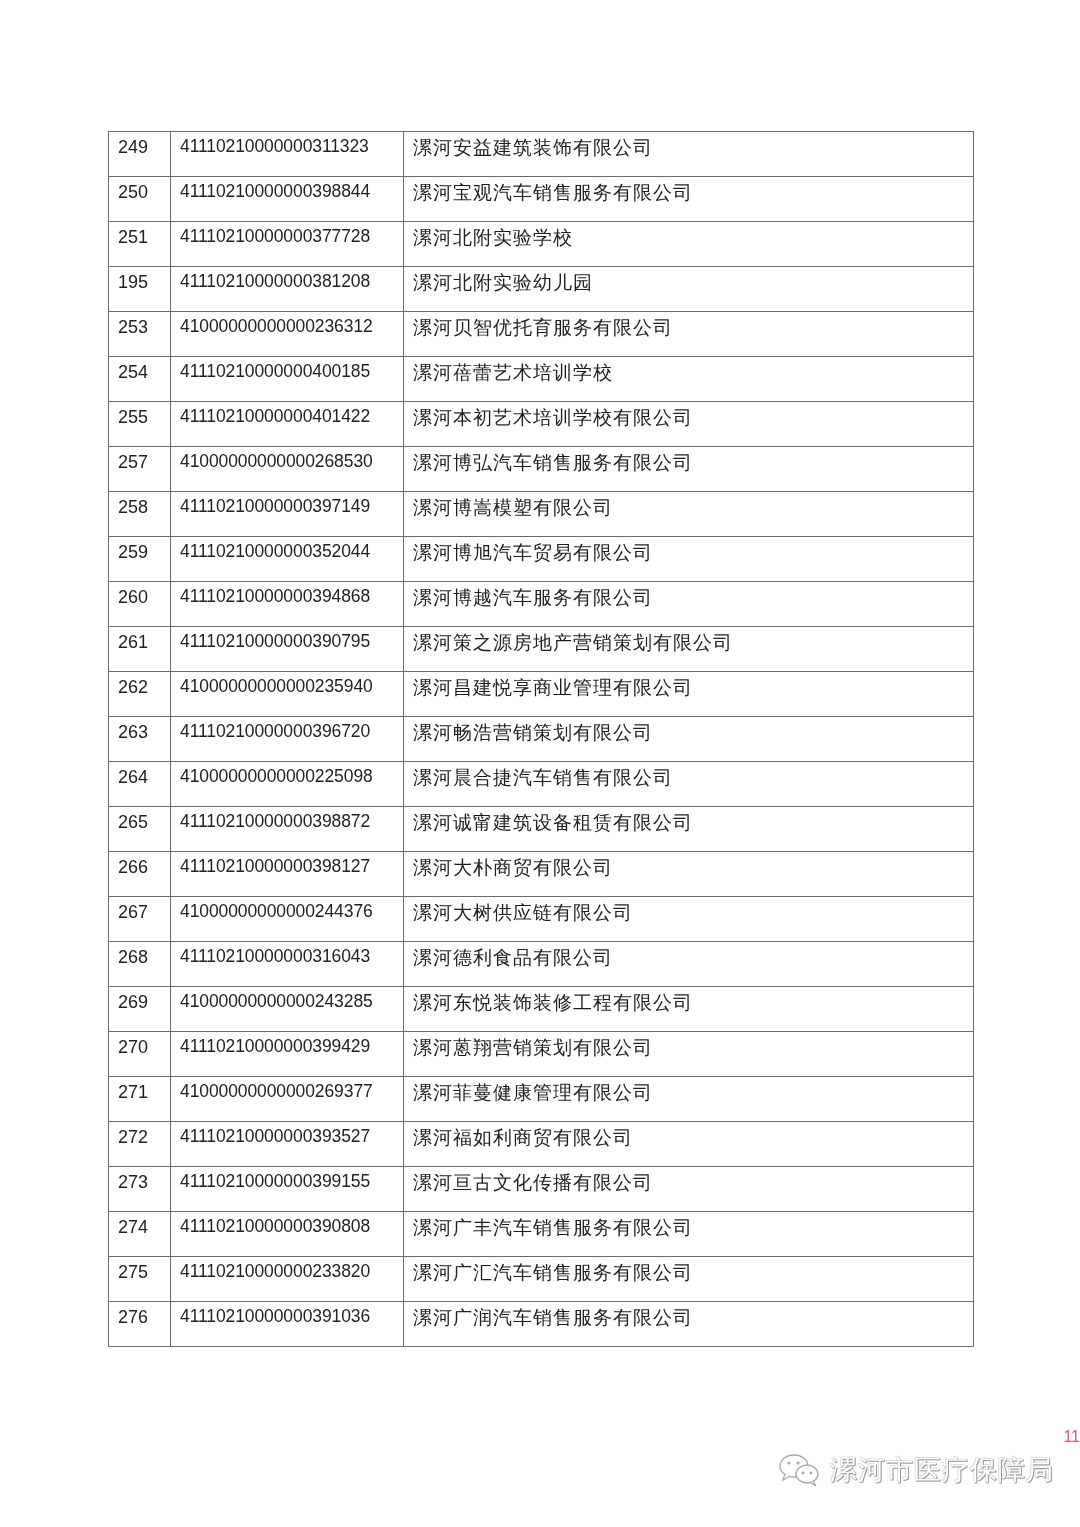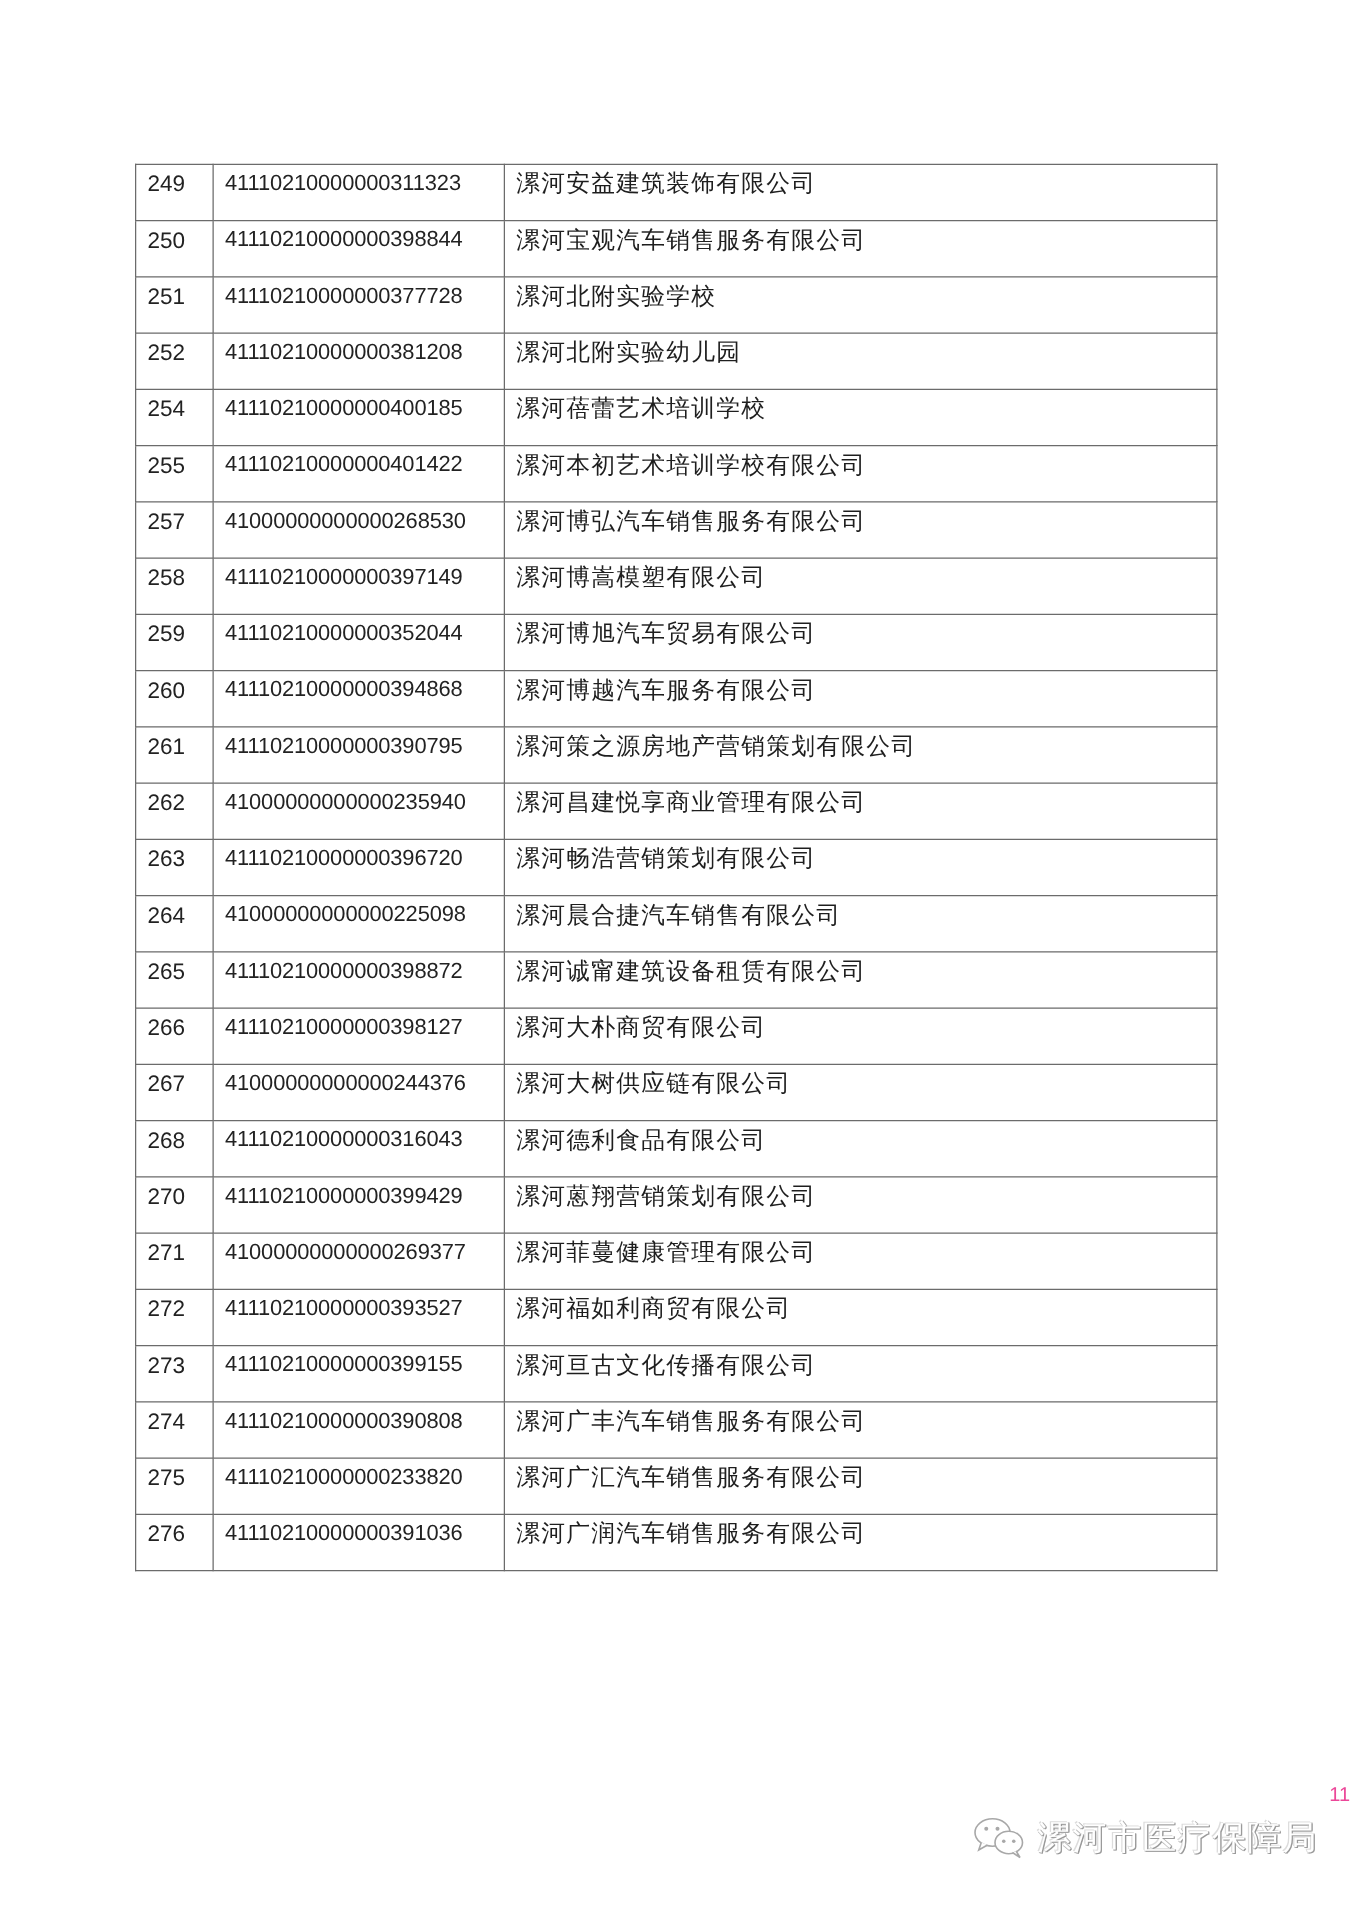--- a/index.html
+++ b/index.html
@@ -81,31 +81,42 @@
           </td>
           <td class="c-code">
             <span class="txt">41110210000000377728</span>
           </td>
           <td class="c-name">
             <span class="txt">漯河北附实验学校</span>
           </td>
         </tr>
         <tr>
           <td class="c-no">
-            <span class="txt">252</span>
+            <span class="txt">195</span>
           </td>
           <td class="c-code">
             <span class="txt">41110210000000381208</span>
           </td>
           <td class="c-name">
             <span class="txt">漯河北附实验幼儿园</span>
           </td>
         </tr>
         <tr>
           <td class="c-no">
+            <span class="txt">253</span>
+          </td>
+          <td class="c-code">
+            <span class="txt">41000000000000236312</span>
+          </td>
+          <td class="c-name">
+            <span class="txt">漯河贝智优托育服务有限公司</span>
+          </td>
+        </tr>
+        <tr>
+          <td class="c-no">
             <span class="txt">254</span>
           </td>
           <td class="c-code">
             <span class="txt">41110210000000400185</span>
           </td>
           <td class="c-name">
             <span class="txt">漯河蓓蕾艺术培训学校</span>
           </td>
         </tr>
         <tr>
@@ -242,20 +253,31 @@
         </tr>
         <tr>
           <td class="c-no">
             <span class="txt">268</span>
           </td>
           <td class="c-code">
             <span class="txt">41110210000000316043</span>
           </td>
           <td class="c-name">
             <span class="txt">漯河德利食品有限公司</span>
+          </td>
+        </tr>
+        <tr>
+          <td class="c-no">
+            <span class="txt">269</span>
+          </td>
+          <td class="c-code">
+            <span class="txt">41000000000000243285</span>
+          </td>
+          <td class="c-name">
+            <span class="txt">漯河东悦装饰装修工程有限公司</span>
           </td>
         </tr>
         <tr>
           <td class="c-no">
             <span class="txt">270</span>
           </td>
           <td class="c-code">
             <span class="txt">41110210000000399429</span>
           </td>
           <td class="c-name">

